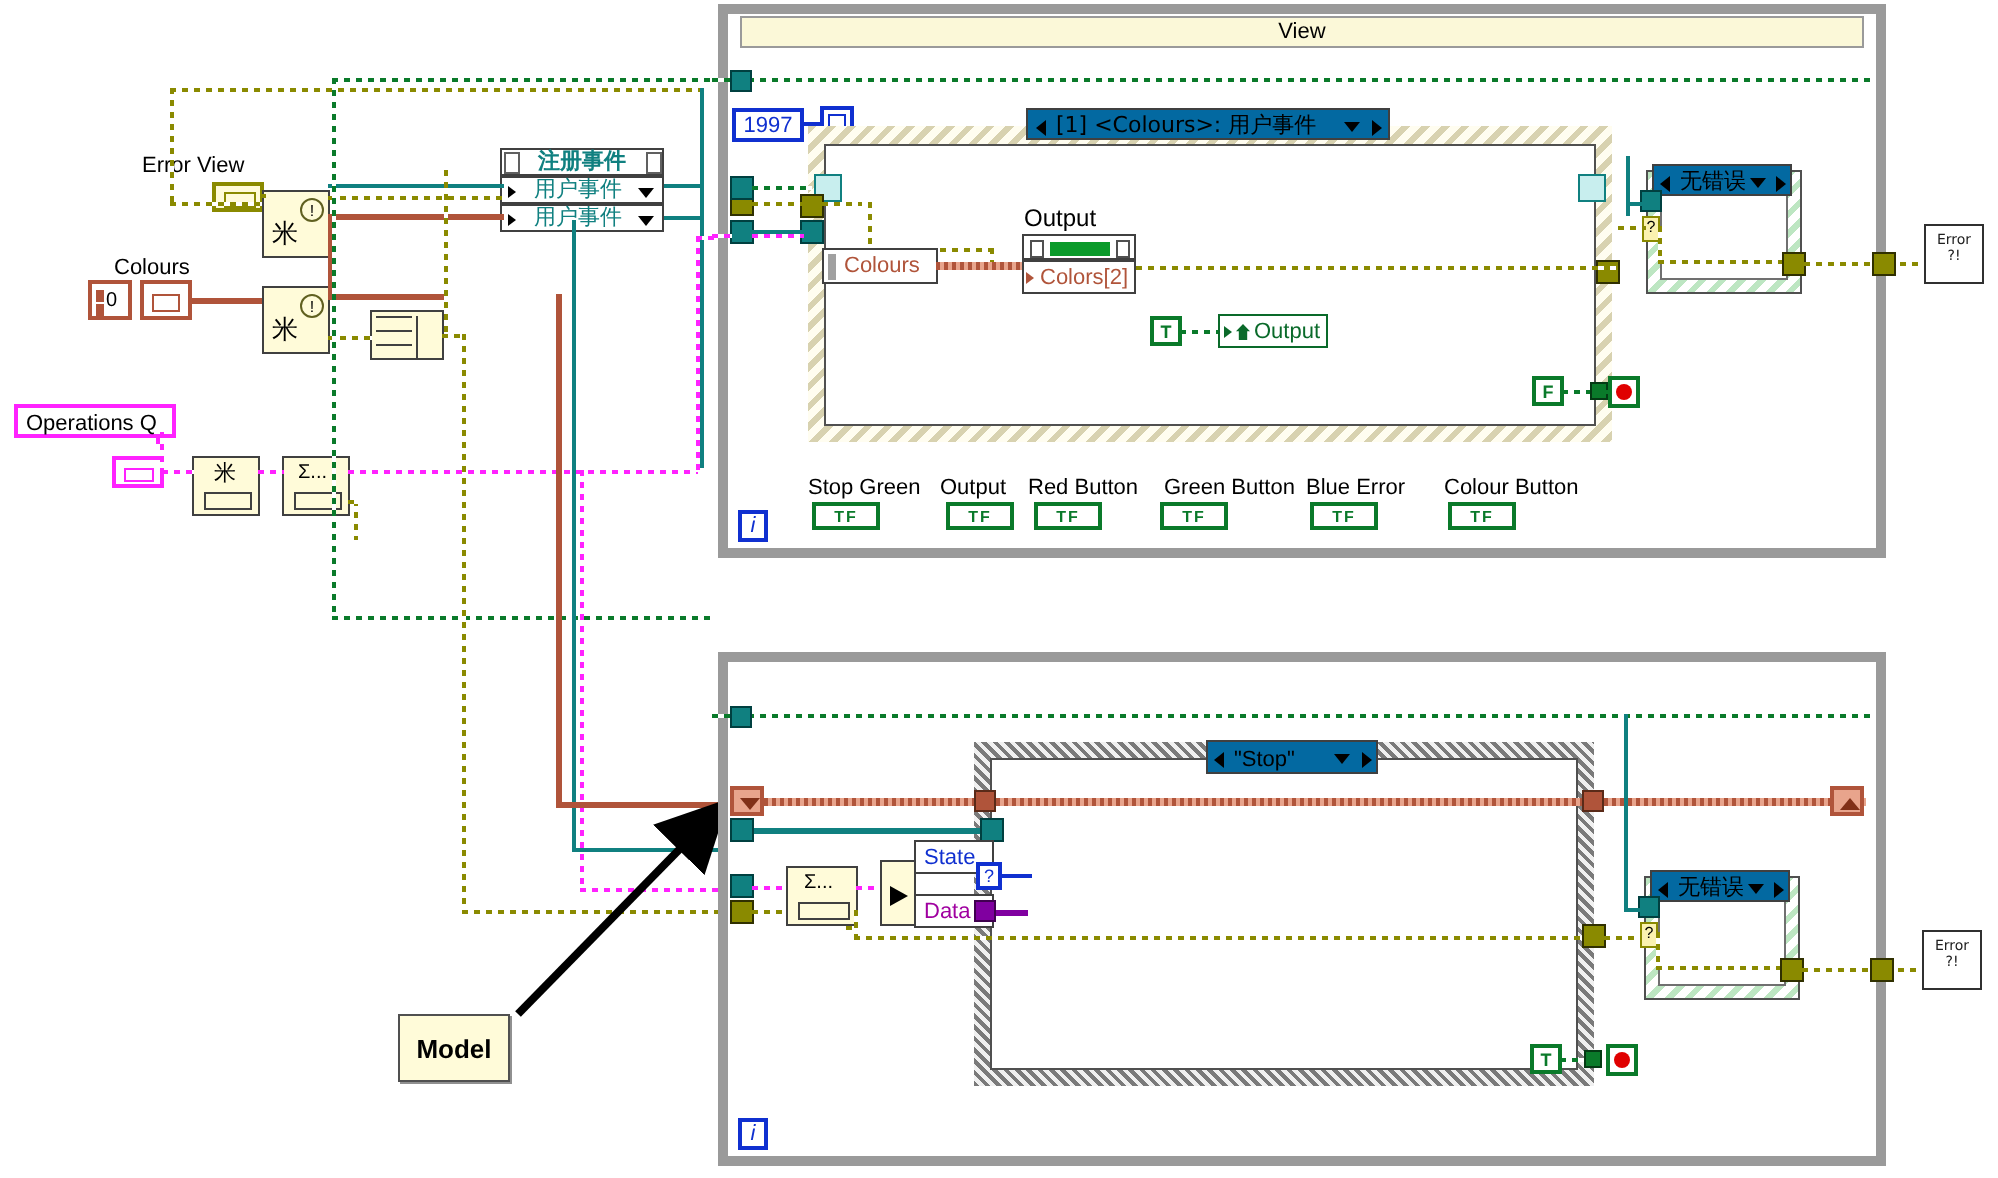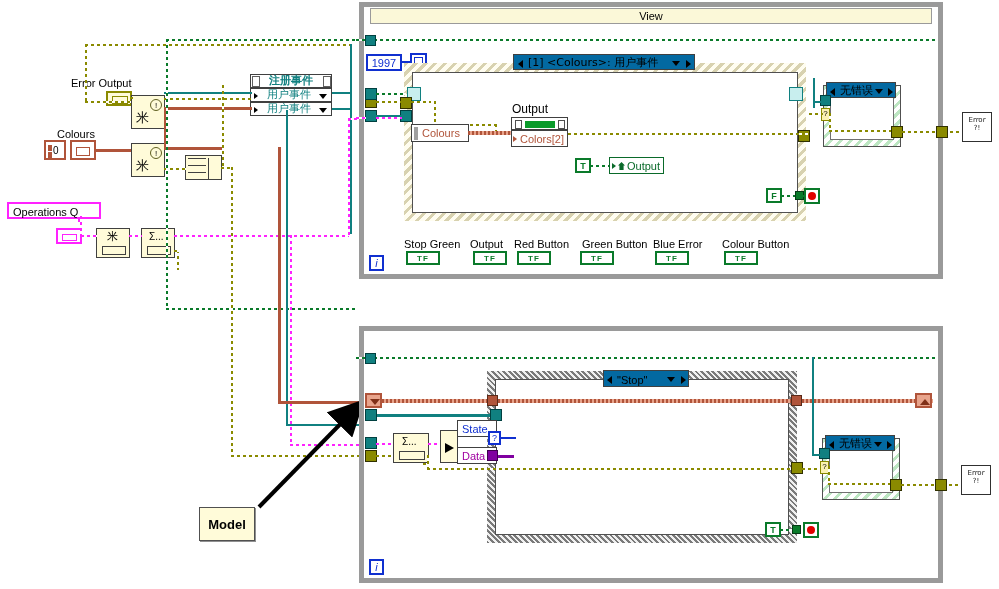--- a/index.html
+++ b/index.html
@@ -83,36 +83,36 @@
   .ctl-lbl-blu{color:#1030d0;}
   .ctl-lbl-pur{color:#a000a0;}
   .ctl-lbl-grn{color:#0a6a2a;}
   .smallbox{border:1px solid #404040;background:#ffffff;}
 </style>
 </head>
 <body>
 
 <div id="canvas">
 
-  <div class="abs lbl" style="left:71px;top:77px;">Error Output</div>
+  <div class="abs lbl" style="left:71px;top:77px;">Error View</div>
   <div class="abs ctrl-term" style="left:106px;top:91px;width:26px;height:15px;">
     <div class="abs" style="left:4px;top:3px;width:16px;height:8px;background:#fffbd9;border:1px solid #8a8a00;"></div>
   </div>
 
   <div class="abs lbl" style="left:57px;top:128px;">Colours</div>
   <div class="abs ctrl-term-sal" style="left:44px;top:140px;width:22px;height:20px;">
     <div class="abs lbl" style="left:7px;top:3px;font-size:10px;">0</div>
     <div class="abs" style="left:2px;top:3px;width:4px;height:6px;background:#b0543a;"></div>
     <div class="abs" style="left:2px;top:10px;width:4px;height:6px;background:#b0543a;"></div>
   </div>
   <div class="abs ctrl-term-sal" style="left:70px;top:140px;width:26px;height:20px;">
     <div class="abs" style="left:4px;top:5px;width:14px;height:9px;background:#ffffff;border:1px solid #b0543a;"></div>
   </div>
 
-  <div class="abs ctrl-term-mag" style="left:7px;top:202px;width:94px;height:17px;">
+  <div class="abs ctrl-term-mag" style="left:7px;top:202px;width:81px;height:17px;">
     <div class="abs lbl" style="left:4px;top:2px;">Operations Q</div>
   </div>
   <div class="abs ctrl-term-mag" style="left:56px;top:228px;width:26px;height:16px;">
     <div class="abs" style="left:4px;top:4px;width:15px;height:7px;background:#ffffff;border:1px solid #ff22ff;"></div>
   </div>
 
   <div class="abs node" style="left:131px;top:95px;width:34px;height:34px;">
     <div class="abs lbl lbl-cn" style="left:4px;top:16px;font-size:13px;">米</div>
     <div class="abs" style="left:18px;top:3px;width:12px;height:12px;border:1px solid #606020;border-radius:50%;font-size:8px;text-align:center;line-height:11px;">!</div>
   </div>

